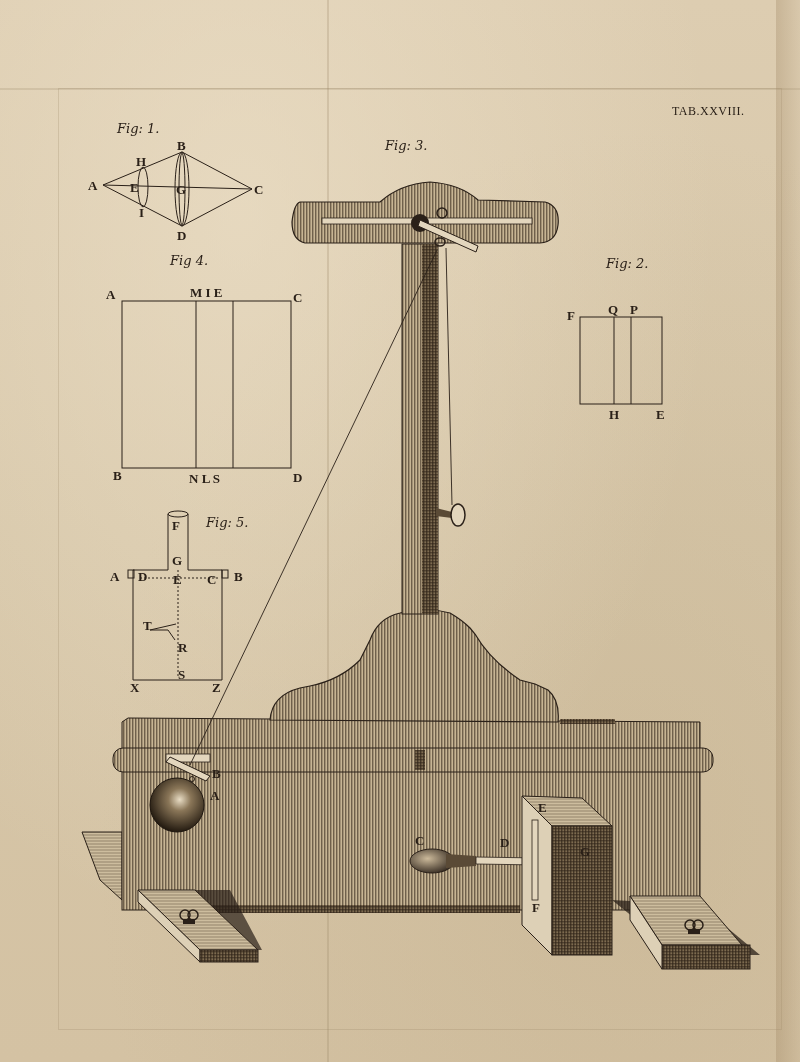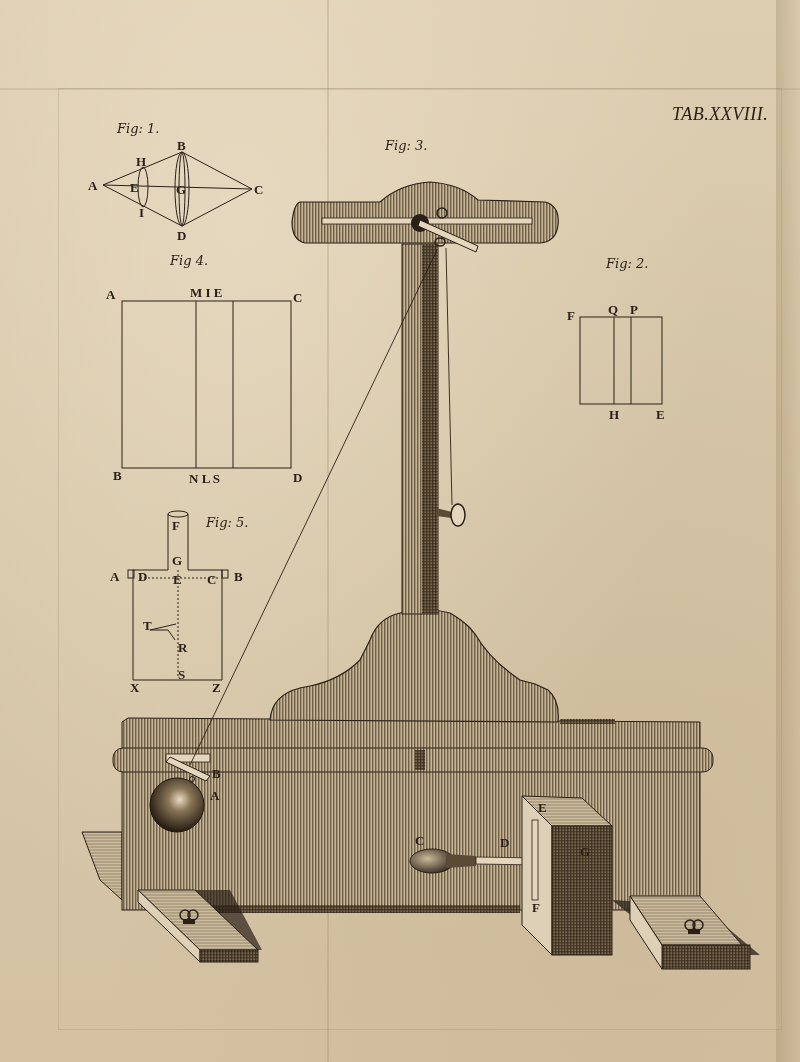--- a/index.html
+++ b/index.html
@@ -16,21 +16,21 @@
         radial-gradient(ellipse at 80% 80%, rgba(190,170,135,0.35), rgba(0,0,0,0) 60%),
         linear-gradient(180deg, #ddcdb1 0%, #d6c6a8 50%, #d4c2a3 100%);
     }
     .fold-v { position:absolute; left:327px; top:0; width:2px; height:1062px; background: rgba(150,130,100,0.25); }
     .fold-h { position:absolute; left:0; top:88px; width:800px; height:2px; background: rgba(150,130,100,0.22); }
     .plate-edge { position:absolute; left:58px; top:88px; width:722px; height:940px; border:1px solid rgba(150,130,100,0.25); }
     .right-edge { position:absolute; left:776px; top:0; width:24px; height:1062px; background: linear-gradient(90deg, rgba(160,135,100,0.35), rgba(200,180,150,0.2)); }
     svg { position:absolute; left:0; top:0; }
     .lbl { font-family: "Liberation Serif", serif; font-weight: bold; fill: #2a2018; font-size: 13px; }
     .figlbl { font-family: "DejaVu Serif", serif; font-style: italic; fill: #2a2018; font-size: 13px; }
-    .tab { position:absolute; left:672px; top:104px; font-family:"Liberation Serif", serif; font-style: italic; font-size: 18px; color:#2a2018; letter-spacing: 0.5px; }
+    .tab { position:absolute; left:672px; top:104px; font-family:"Liberation Serif", serif; font-size: 12px; color:#2a2018; letter-spacing: 0.5px; }
   </style>
 </head>
 <body>
 
 <div class="paper"></div>
 <div class="fold-v"></div>
 <div class="fold-h"></div>
 <div class="plate-edge"></div>
 <div class="right-edge"></div>
 

